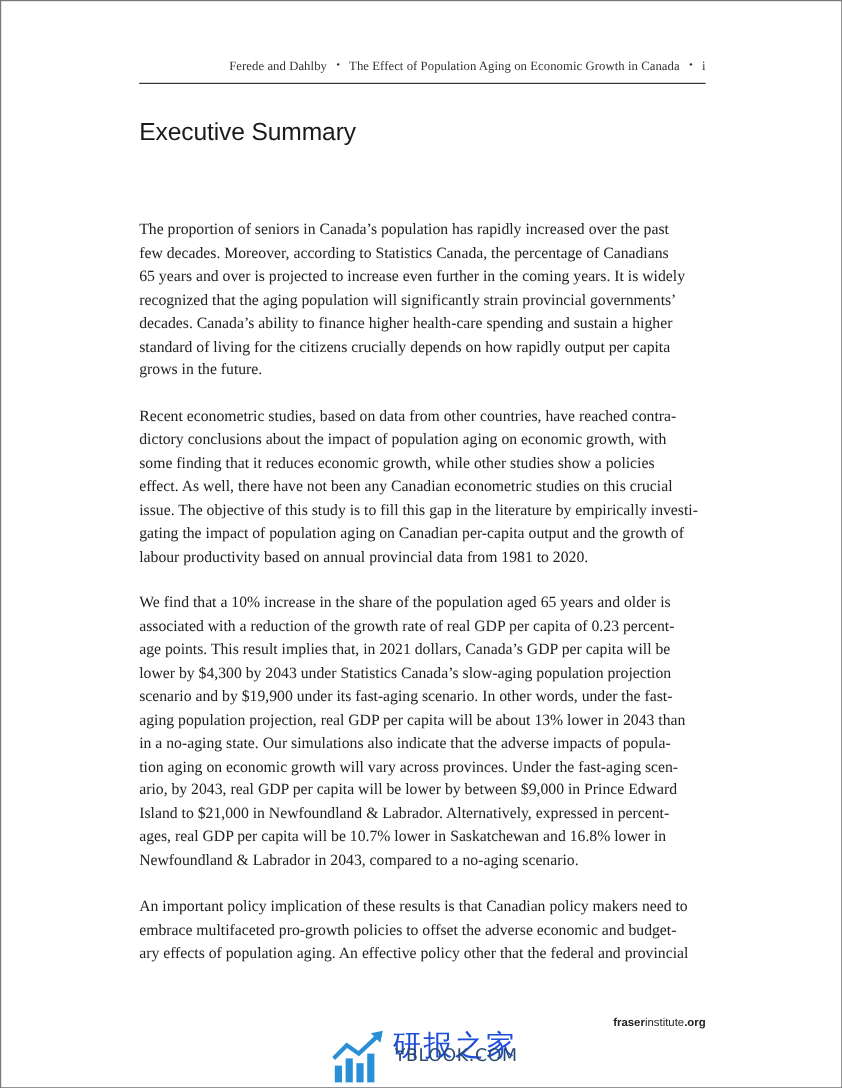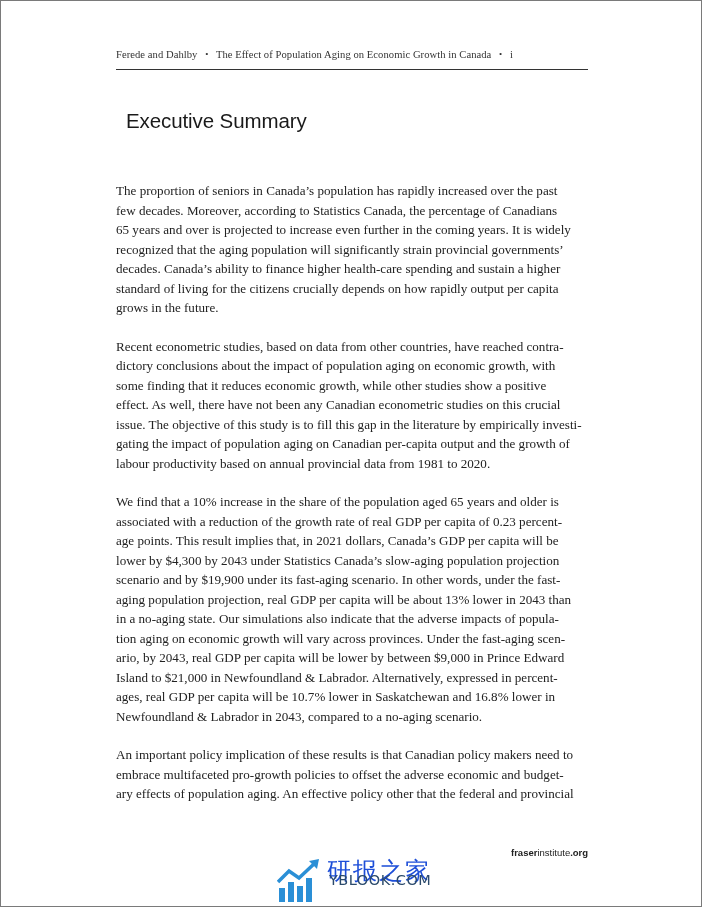--- a/index.html
+++ b/index.html
@@ -3,26 +3,26 @@
 <meta charset="utf-8">
 <style>
   html, body { margin: 0; padding: 0; }
   body {
     width: 702px; height: 907px; background: #ffffff; position: relative; overflow: hidden;
     box-sizing: border-box; border: 1px solid #7a7a7a;
   }
   .running-head {
     position: absolute; left: 115px; top: 48px; width: 472px;
     font-family: "Liberation Serif", "DejaVu Serif", serif; font-size: 10.6px; color: #333;
-    white-space: nowrap; letter-spacing: 0.05px;
+    text-align: right; white-space: nowrap; letter-spacing: 0.05px;
   }
   .running-head .dot { display: inline-block; margin: 0 5px; font-size: 9px; vertical-align: 1px; }
   .head-rule { position: absolute; left: 115px; top: 68px; width: 472px; height: 1px; background: #333; }
   .page-title {
-    position: absolute; left: 115px; top: 98px; margin: 10px;
+    position: absolute; left: 115px; top: 98px; margin: 0;
     font-family: "Liberation Sans", "DejaVu Sans", sans-serif; font-weight: normal;
     font-size: 20.5px; color: #1a1a1a; letter-spacing: -0.1px;
   }
   .body-text {
     position: absolute; left: 115px; top: 180px; width: 472px;
     font-family: "Liberation Serif", "DejaVu Serif", serif; font-size: 13.1px; line-height: 19.5px; color: #222;
   }
   .body-text p { margin: 0 12px 19px 0; text-align: left; white-space: nowrap; }
   .body-text .line { display: block; }
   .footer-url {
@@ -60,21 +60,21 @@
       <span class="line">few decades. Moreover, according to Statistics Canada, the percentage of Canadians</span>
       <span class="line">65 years and over is projected to increase even further in the coming years. It is widely</span>
       <span class="line">recognized that the aging population will significantly strain provincial governments’</span>
       <span class="line">decades. Canada’s ability to finance higher health-care spending and sustain a higher</span>
       <span class="line">standard of living for the citizens crucially depends on how rapidly output per capita</span>
       <span class="line">grows in the future.</span>
     </p>
     <p>
       <span class="line">Recent econometric studies, based on data from other countries, have reached contra-</span>
       <span class="line">dictory conclusions about the impact of population aging on economic growth, with</span>
-      <span class="line">some finding that it reduces economic growth, while other studies show a positive</span>
+      <span class="line">some finding that it reduces economic growth, while other studies show a policies</span>
       <span class="line">effect. As well, there have not been any Canadian econometric studies on this crucial</span>
       <span class="line">issue. The objective of this study is to fill this gap in the literature by empirically investi-</span>
       <span class="line">gating the impact of population aging on Canadian per-capita output and the growth of</span>
       <span class="line">labour productivity based on annual provincial data from 1981 to 2020.</span>
     </p>
     <p>
       <span class="line">We find that a 10% increase in the share of the population aged 65 years and older is</span>
       <span class="line">associated with a reduction of the growth rate of real GDP per capita of 0.23 percent-</span>
       <span class="line">age points. This result implies that, in 2021 dollars, Canada’s GDP per capita will be</span>
       <span class="line">lower by $4,300 by 2043 under Statistics Canada’s slow-aging population projection</span>

